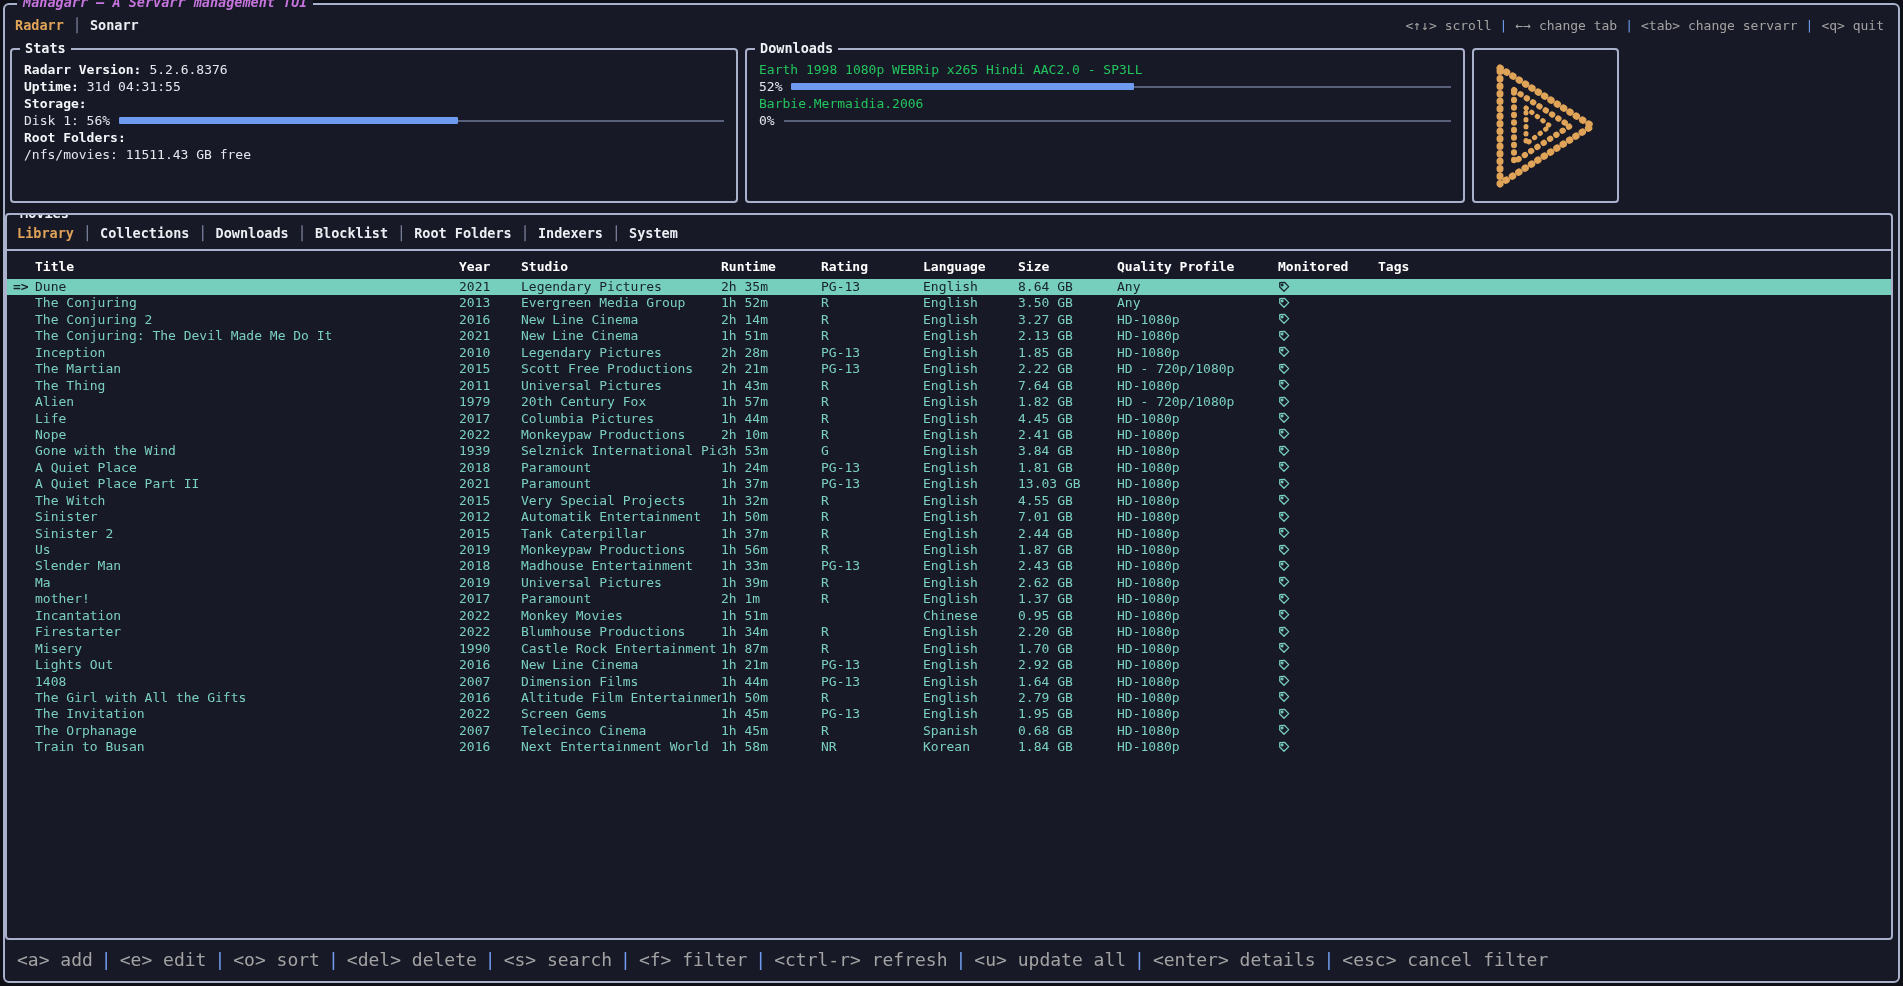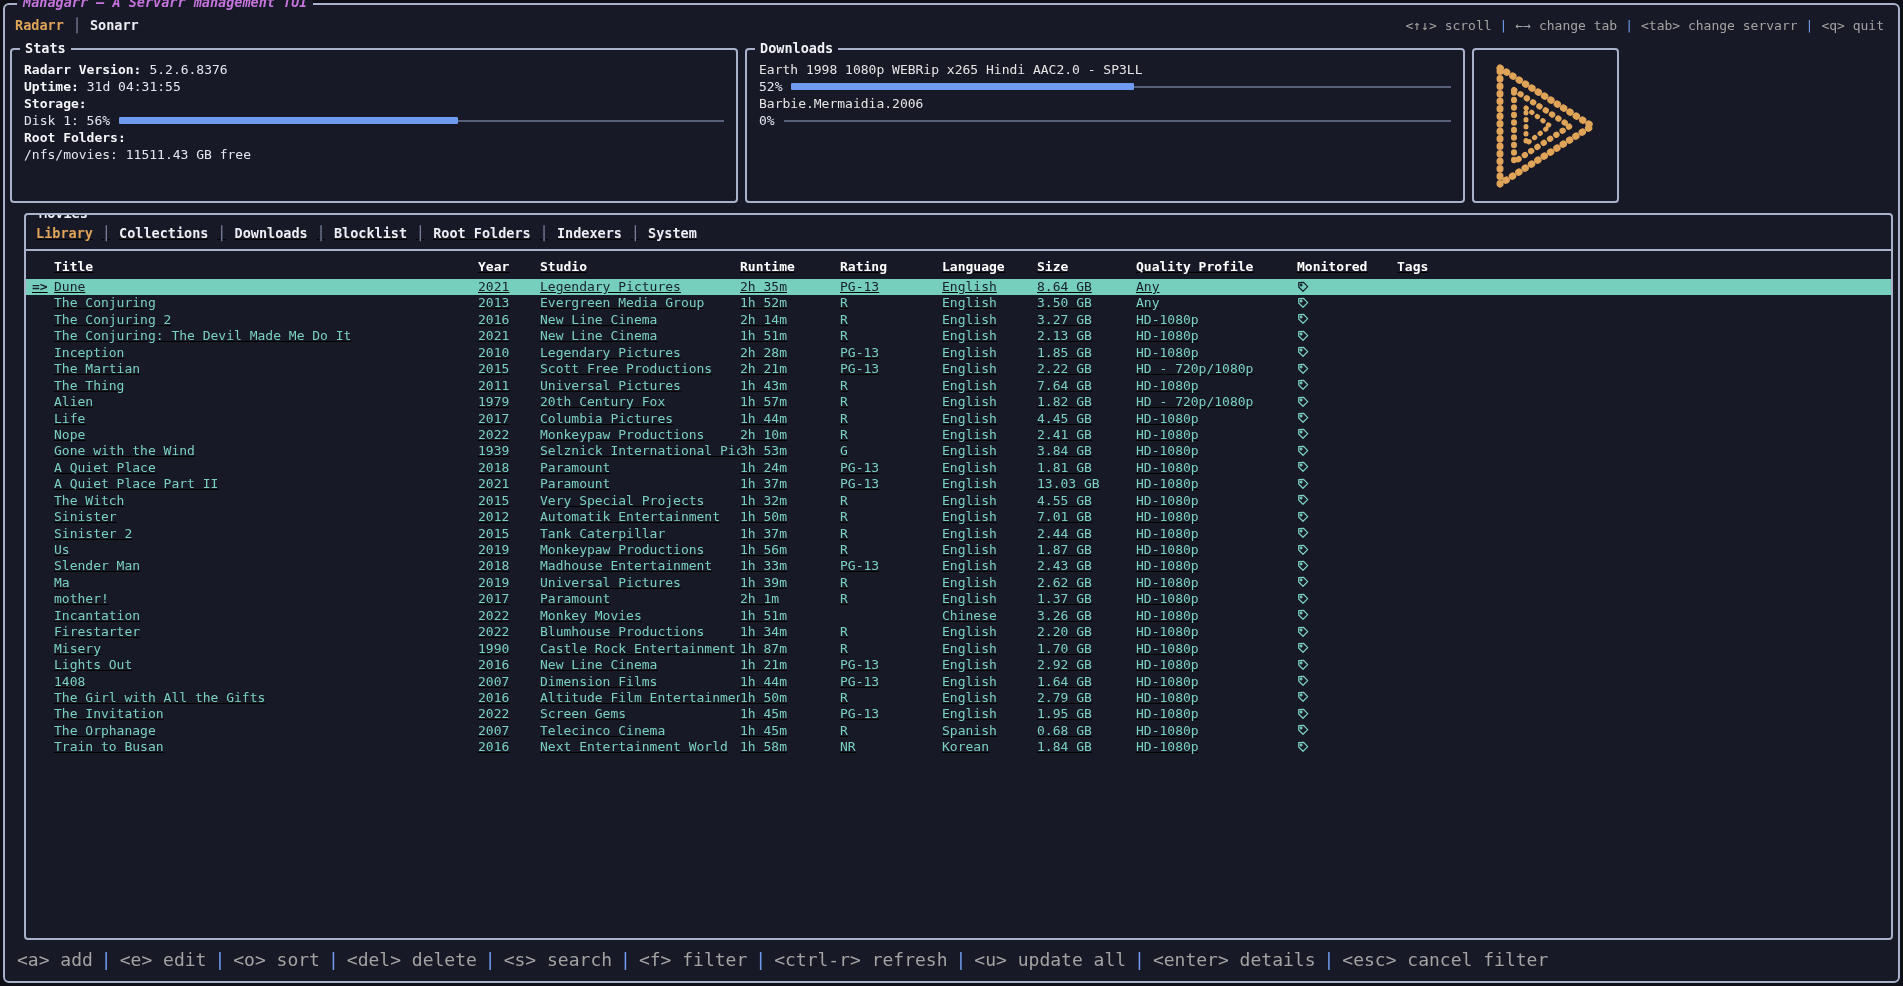--- a/index.html
+++ b/index.html
@@ -36,25 +36,25 @@
   }
   .stats-panel{width:700px;padding:11px 12px 0 12px;}
   .downloads-panel{width:692px;padding:11px 12px 0 12px;}
   .logo-panel{width:143px;display:flex;align-items:center;justify-content:center;}
   .stat-line{display:flex;align-items:center;line-height:17px;font-size:13px;color:#e4e7ee;white-space:pre;}
   .stat-line .b{font-weight:bold;color:#f4f6fa;}
   .stat-line .v{margin-left:8px;}
   .gauge{position:relative;flex:1;height:13px;margin-left:9px;}
   .gauge .track{position:absolute;left:0;right:0;top:6px;height:1.5px;background:#596079;}
   .gauge .fill{position:absolute;left:0;top:3px;height:7px;background:#6e9bef;border-radius:1px;}
-  .dl-name{line-height:17px;font-size:13px;color:#e5e5e5;white-space:pre;}
+  .dl-name{line-height:17px;font-size:13px;color:#22c55e;white-space:pre;}
   .gauge-row{display:flex;align-items:center;line-height:17px;font-size:13px;color:#e4e7ee;}
   .gauge-pct{white-space:pre;}
   
-  .movies-panel{margin:10px 5px 0 19px;height:723px;overflow:hidden;text-decoration:underline;}
+  .movies-panel{margin:10px 5px 0 0;height:723px;overflow:hidden;}
   .m-tabs{display:flex;align-items:center;gap:9px;padding:10px 10px 8px 10px;border-bottom:2px solid #a9b1cb;font-size:13.5px;}
   .m-tab{font-weight:bold;color:#eceef4;white-space:pre;cursor:default;}
   .m-tab.active{color:#e0a458;}
   .thead,.trow{
     display:grid;
     grid-template-columns:22px 424px 62px 200px 100px 102px 95px 99px 161px 100px 1fr;
     align-items:center;padding:0 6px;
   }
   .thead{margin-top:7px;height:19px;font-size:13px;font-weight:bold;color:#ffffff;}
   .table-body{margin-top:2px;}
@@ -499,21 +499,21 @@
           <span class="cell"></span>
         </div>
         <div class="trow">
           <span class="cell sel"></span>
           <span class="cell">Incantation</span>
           <span class="cell">2022</span>
           <span class="cell">Monkey Movies</span>
           <span class="cell">1h 51m</span>
           <span class="cell"></span>
           <span class="cell">Chinese</span>
-          <span class="cell">3.26 GB</span>
+          <span class="cell">0.95 GB</span>
           <span class="cell">HD-1080p</span>
           <span class="cell"><svg width="12" height="12" viewBox="0 0 14 14" fill="none" stroke="currentColor" stroke-width="1.4" stroke-linejoin="round">
               <path d="M7.5 1.5 L12.5 6.5 L7 12 L2 7 L2 2 L7.5 1.5 Z"></path>
               <circle cx="4.7" cy="4.7" r="1.1"></circle>
             </svg></span>
           <span class="cell"></span>
         </div>
         <div class="trow">
           <span class="cell sel"></span>
           <span class="cell">Firestarter</span>

